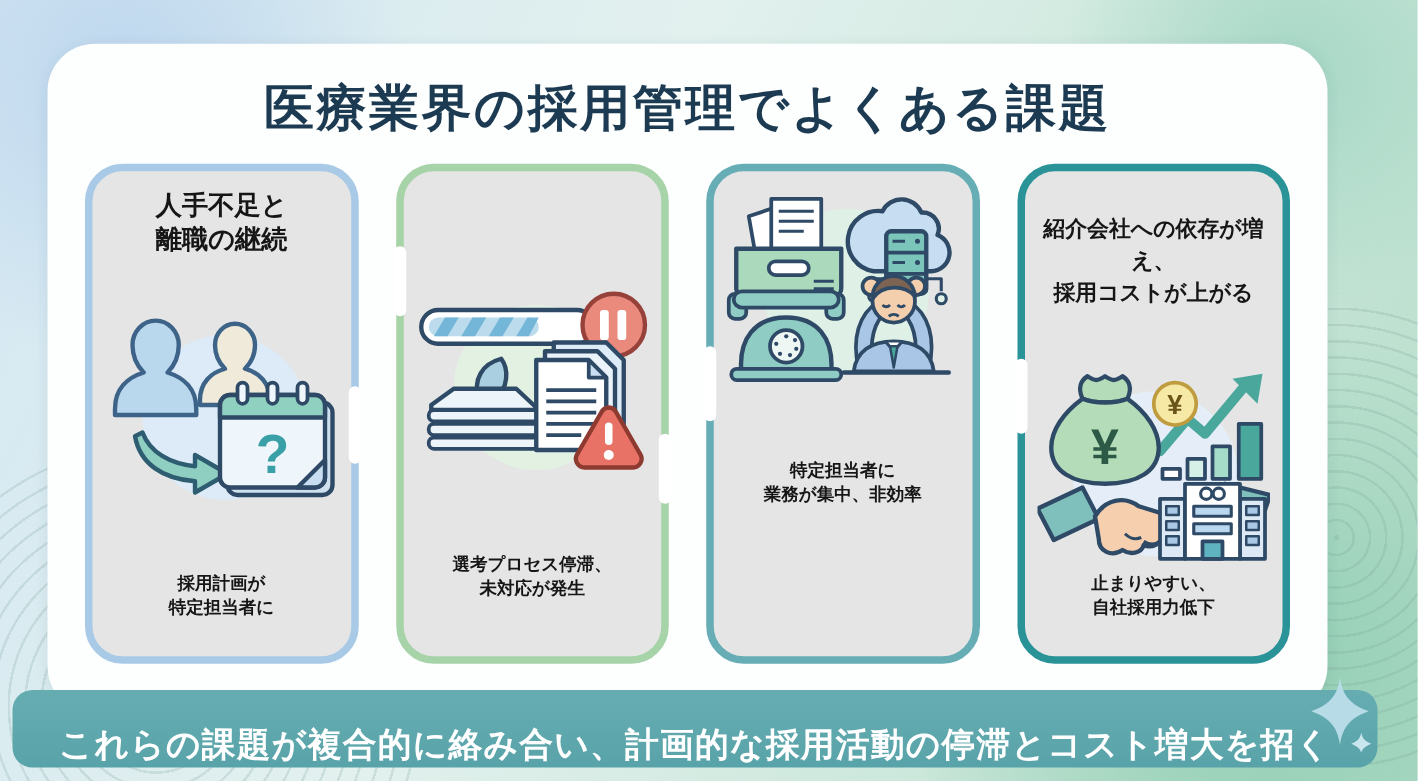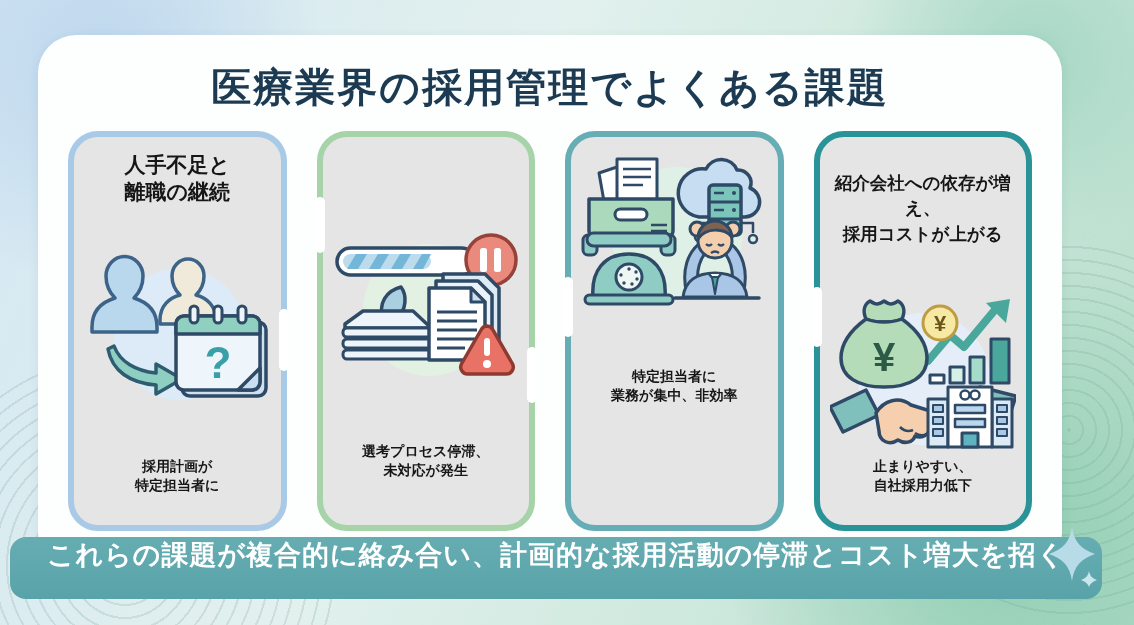--- a/index.html
+++ b/index.html
@@ -35,22 +35,22 @@
   .card-title{font-size:21px;font-weight:800;color:#161616;text-align:center;
     line-height:1.3;margin:0;}
   .card:nth-child(4) .card-title{font-size:17.5px;line-height:1.45;margin-top:20px;}
   .card-caption{font-size:14px;font-weight:800;color:#161616;text-align:center;
     line-height:1.35;margin:12px;}
   .icon-area{width:186px;height:156px;position:relative;}
   .icon-area svg{position:absolute;left:0;top:0;}
   .notch{position:absolute;width:10px;background:#ffffff;border-radius:5px;z-index:3;}
   .n-r{right:-8px;} .n-l{left:-8px;}
 
-  .banner{position:absolute;left:10px;top:537px;width:1092px;height:62px;
-    border-radius:16px;z-index:2;display:flex;align-items:flex-start;justify-content:center;
+  .banner{position:absolute;left:10px;top:552px;width:1092px;height:62px;
+    border-radius:16px;z-index:2;display:flex;align-items:flex-end;justify-content:center;
     background:linear-gradient(#66adb2,#58a3a9);}
   .banner-text{color:#ffffff;font-size:27px;font-weight:800;letter-spacing:1px;}
   .sparkle{position:absolute;right:4px;top:-10px;width:50px;height:60px;}
 </style>
 </head>
 <body>
 
 <div class="bg-blob bg-blob-tl"></div>
 <div class="bg-blob bg-blob-tr"></div>
 <div class="bg-blob bg-blob-br"></div>

